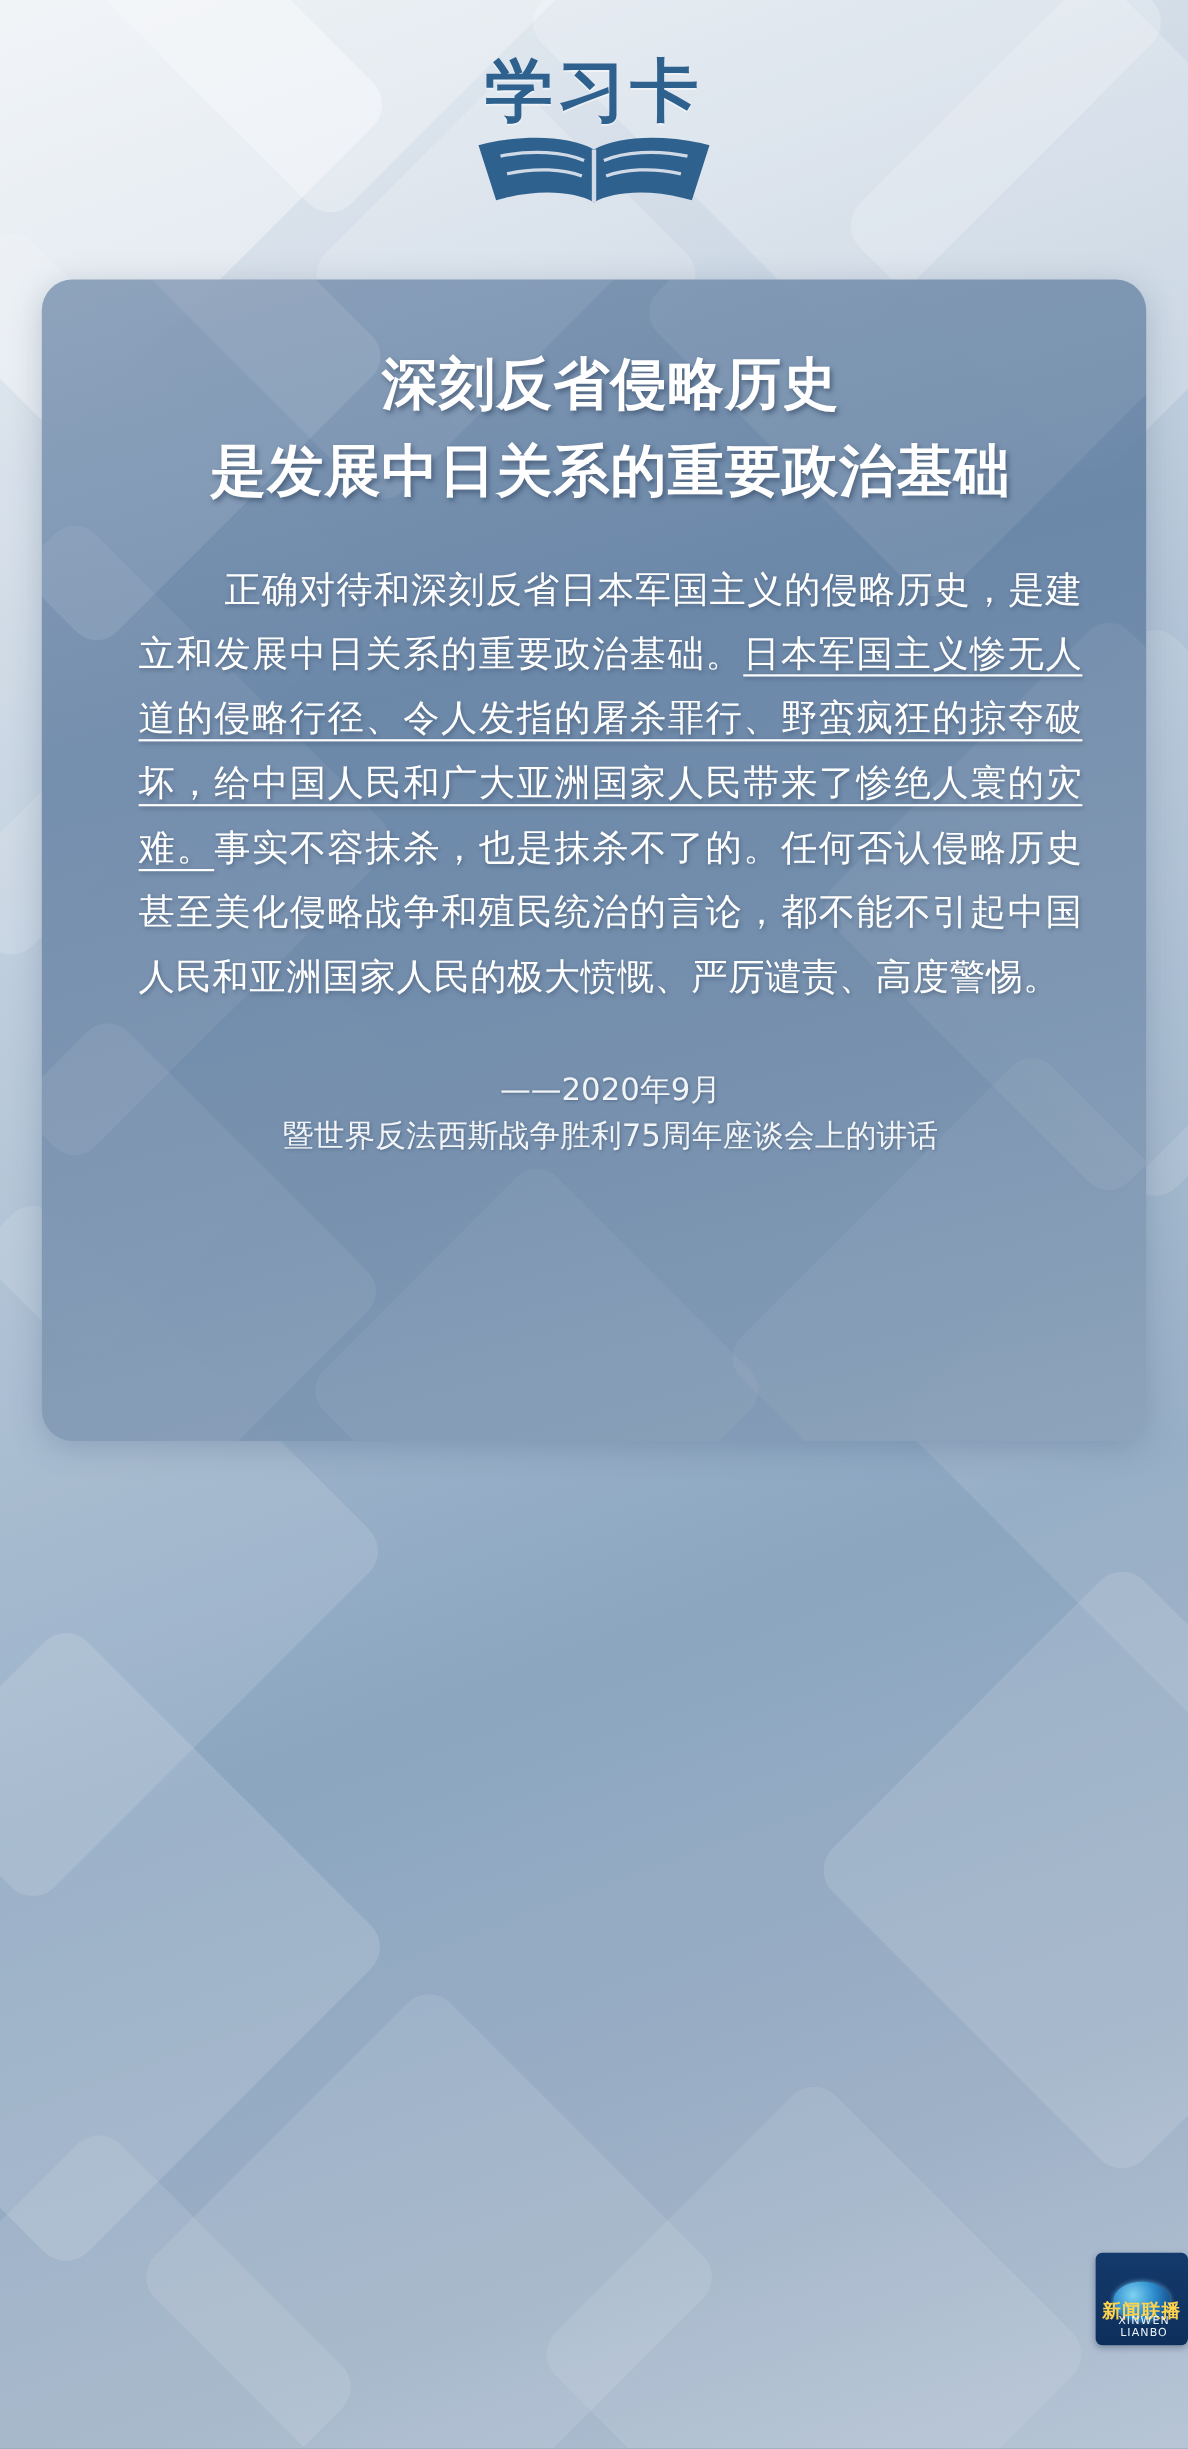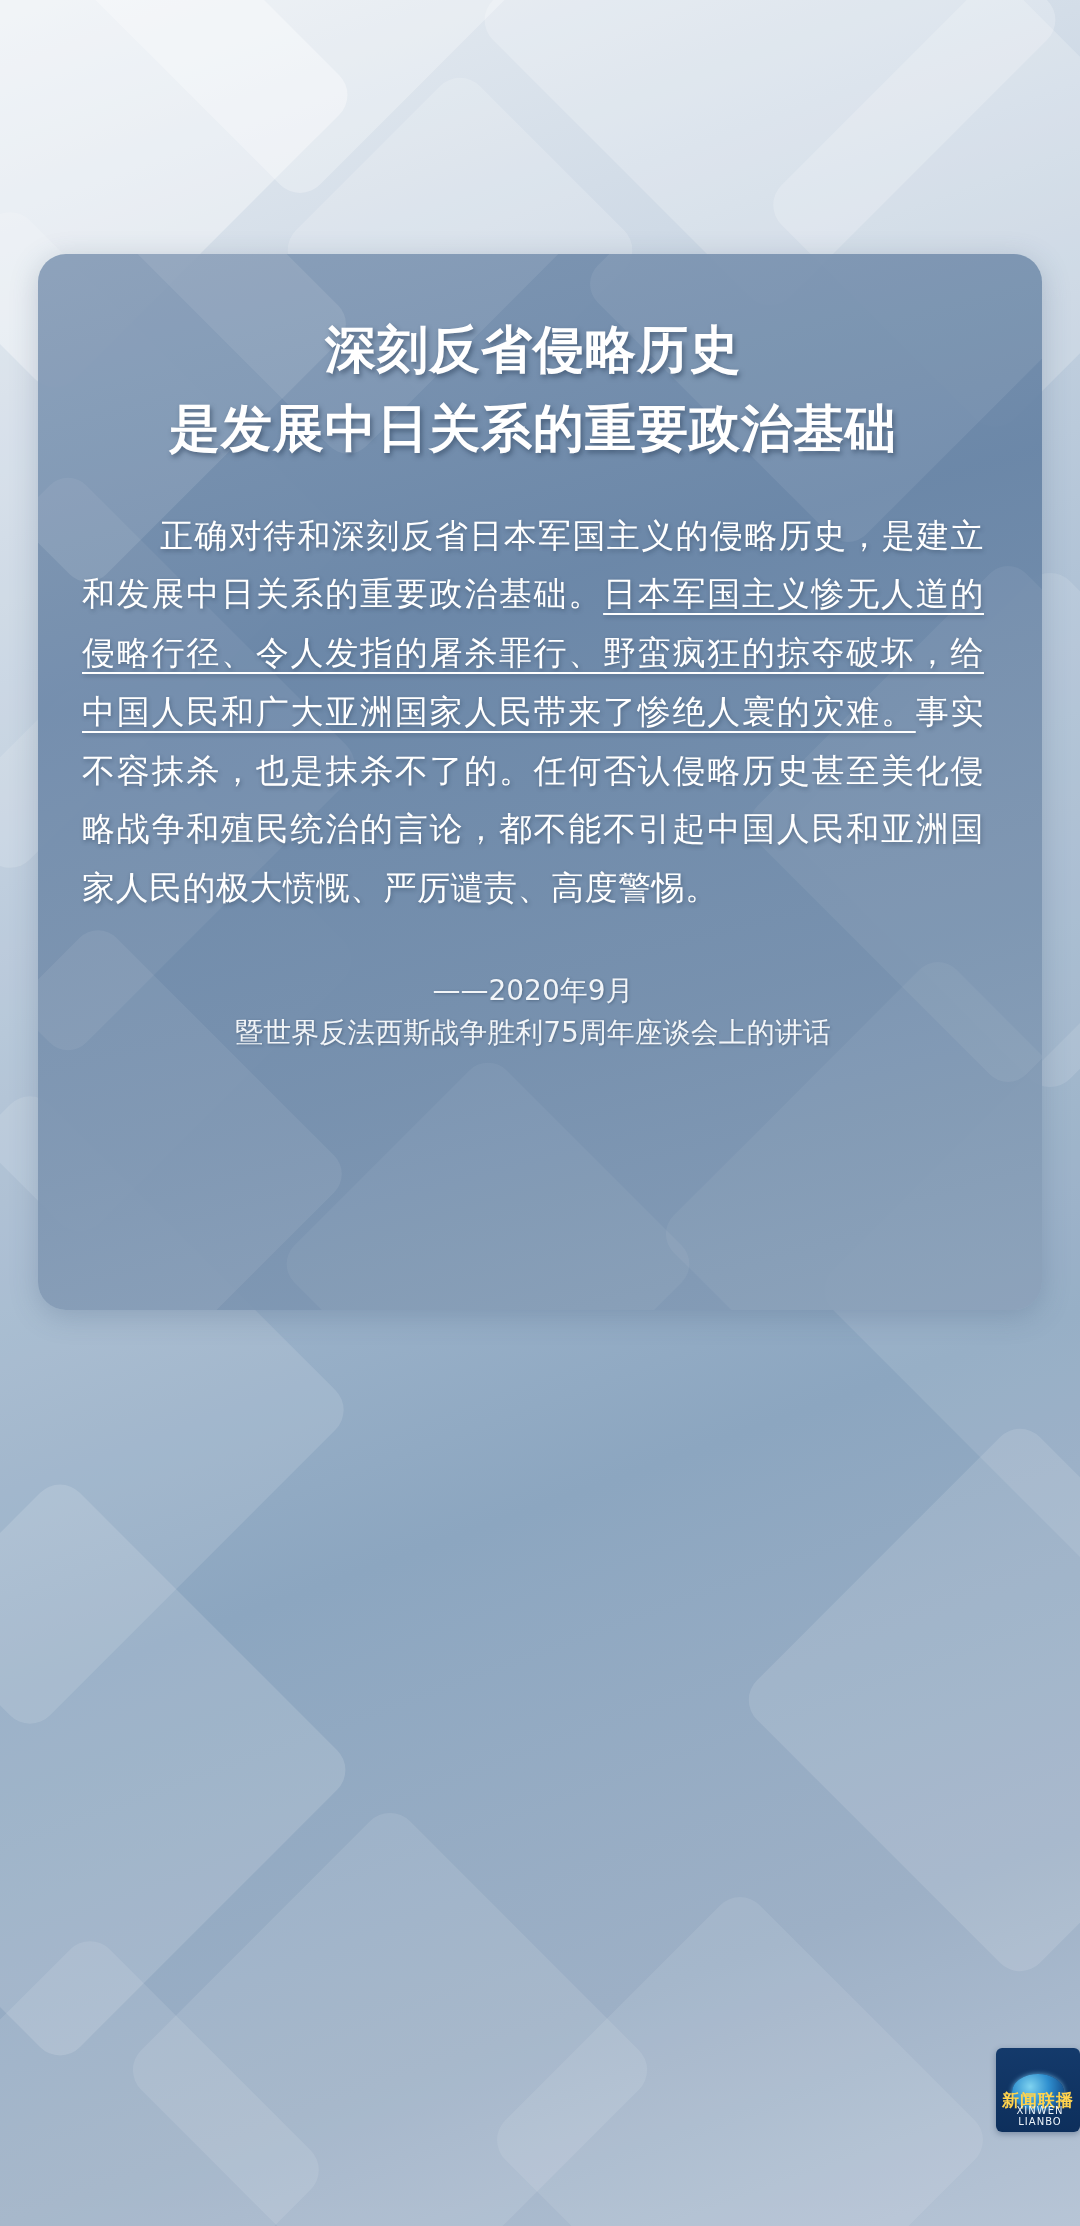--- a/index.html
+++ b/index.html
@@ -77,21 +77,21 @@
     inset: 0;
     pointer-events: none;
   }
   .card-shapes .sq {
     position: absolute;
     transform: rotate(45deg);
     border-radius: 26px;
   }
   .card-inner {
     position: relative;
-    padding: 62px 58px 0 44px;
+    padding: 62px 58px 0 88px;
     height: 100%;
     box-sizing: border-box;
   }
 
   .headline {
     text-align: center;
     color: #ffffff;
     font-weight: bold;
     font-size: 51px;
     line-height: 1.32;
@@ -197,20 +197,33 @@
     <div class="sq" style="left:860px; top:640px; width:380px; height:380px; background:rgba(255,255,255,0.12);"></div>
     <div class="sq" style="left:900px; top:1080px; width:420px; height:420px; background:rgba(255,255,255,0.10);"></div>
     <div class="sq" style="left:-150px; top:1560px; width:420px; height:420px; background:rgba(255,255,255,0.14);"></div>
     <div class="sq" style="left:820px; top:1500px; width:400px; height:400px; background:rgba(255,255,255,0.12);"></div>
     <div class="sq" style="left:200px; top:1880px; width:380px; height:380px; background:rgba(255,255,255,0.10);"></div>
     <div class="sq" style="left:560px; top:1960px; width:360px; height:360px; background:rgba(255,255,255,0.09);"></div>
     <div class="sq" style="left:-80px; top:2000px; width:340px; height:340px; background:rgba(255,255,255,0.10);"></div>
     <div class="sq" style="left:330px; top:120px; width:260px; height:260px; background:rgba(255,255,255,0.18);"></div>
   </div>
 
+  <div class="header">
+    <div class="brand-title">学习卡</div>
+    <div class="brand-book">
+      <svg width="230" height="70" viewBox="0 0 230 70" aria-hidden="true">
+        <path d="M115 16 C95 4, 55 2, 18 10 L10 12 L26 62 L34 60 C66 52, 98 54, 115 64 C132 54, 164 52, 196 60 L204 62 L220 12 L212 10 C175 2, 135 4, 115 16 Z" fill="#2f618f"></path>
+        <path d="M115 16 L115 64" stroke="#cfdae6" stroke-width="4" fill="none"></path>
+        <path d="M30 22 C58 16, 88 18, 106 26" stroke="#cfdae6" stroke-width="3" fill="none"></path>
+        <path d="M124 26 C142 18, 172 16, 200 22" stroke="#cfdae6" stroke-width="3" fill="none"></path>
+        <path d="M36 38 C62 32, 88 34, 104 40" stroke="#cfdae6" stroke-width="3" fill="none"></path>
+        <path d="M126 40 C142 34, 168 32, 194 38" stroke="#cfdae6" stroke-width="3" fill="none"></path>
+      </svg>
+    </div>
+  </div>
 
   <div class="card">
     <div class="card-shapes">
       <div class="sq" style="left:-140px; top:-120px; width:380px; height:380px; background:rgba(255,255,255,0.10);"></div>
       <div class="sq" style="left:140px; top:-200px; width:340px; height:340px; background:rgba(255,255,255,0.08);"></div>
       <div class="sq" style="left:620px; top:-160px; width:380px; height:380px; background:rgba(255,255,255,0.07);"></div>
       <div class="sq" style="left:-180px; top:300px; width:420px; height:420px; background:rgba(255,255,255,0.06);"></div>
       <div class="sq" style="left:780px; top:380px; width:380px; height:380px; background:rgba(255,255,255,0.06);"></div>
       <div class="sq" style="left:-120px; top:740px; width:360px; height:360px; background:rgba(255,255,255,0.07);"></div>
       <div class="sq" style="left:700px; top:780px; width:400px; height:400px; background:rgba(255,255,255,0.05);"></div>

